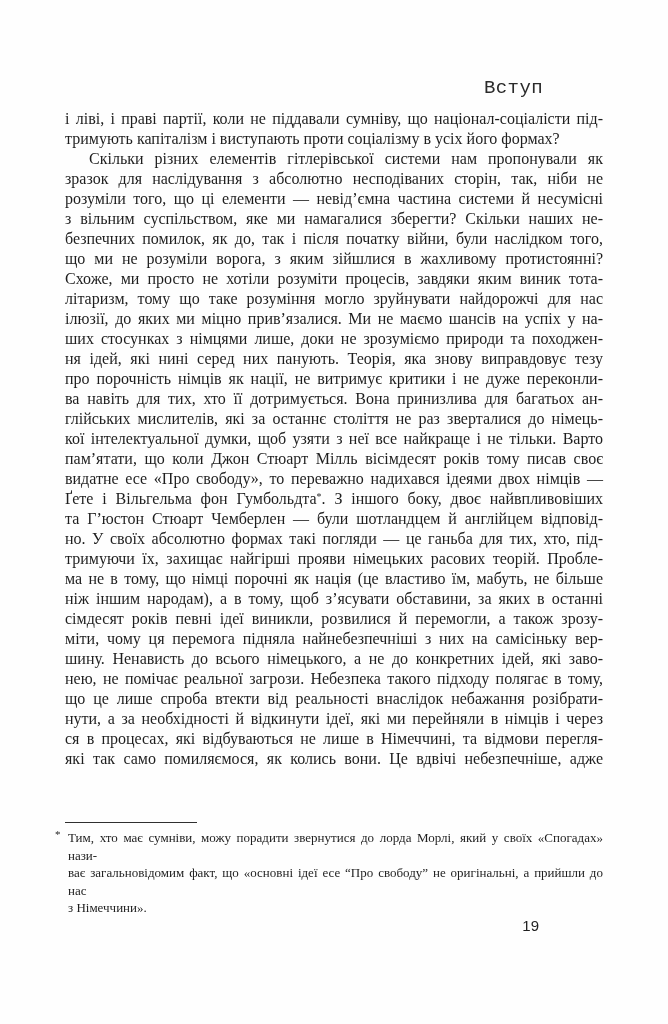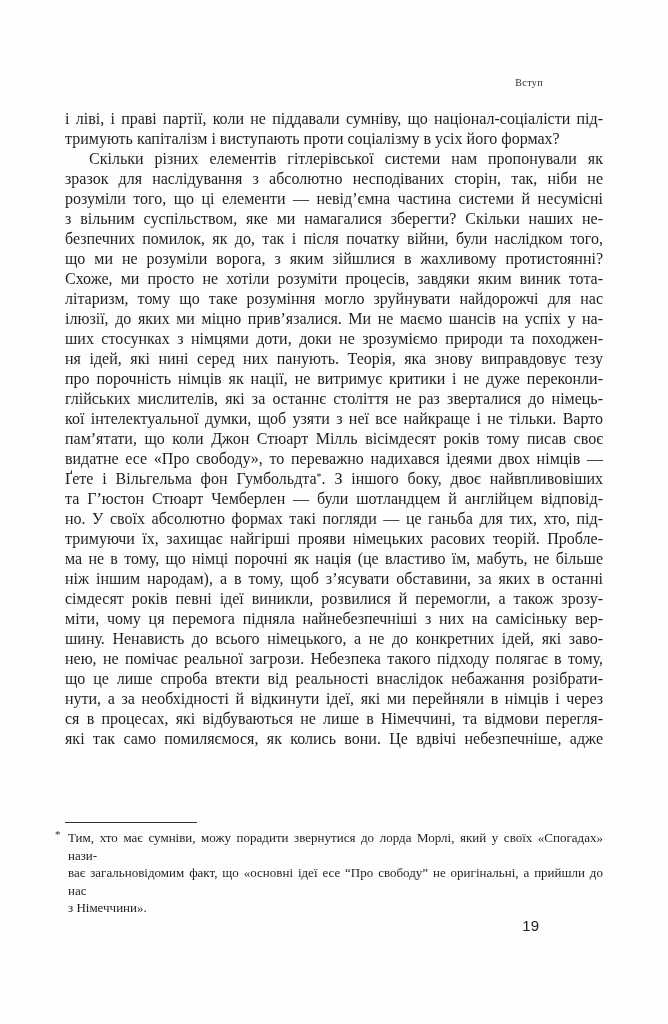--- a/index.html
+++ b/index.html
@@ -13,22 +13,22 @@
     height: 1024px;
     background: #fefefe;
     overflow: hidden;
     font-family: "Liberation Serif", serif;
     color: #1e1e1e;
   }
   .running-head {
     position: absolute;
     top: 77px;
     right: 125px;
-    font-family: Liberation Serif, serif;
-    font-size: 10px;
+    font-family: Liberation Mono, monospace;
+    font-size: 19px;
     letter-spacing: 0.4px;
     color: #2b2b2b;
     text-align: right;
   }
   .body-text {
     position: absolute;
     left: 65px;
     top: 109px;
     width: 538px;
     font-size: 16px;
@@ -104,23 +104,24 @@
     <div>
         <div class="line indented">Скільки різних елементів гітлерівської системи нам пропонували як</div>
         <div class="line">зразок для наслідування з абсолютно несподіваних сторін, так, ніби не</div>
         <div class="line">розуміли того, що ці елементи — невід’ємна частина системи й несумісні</div>
         <div class="line">з вільним суспільством, яке ми намагалися зберегти? Скільки наших не-</div>
         <div class="line">безпечних помилок, як до, так і після початку війни, були наслідком того,</div>
         <div class="line">що ми не розуміли ворога, з яким зійшлися в жахливому протистоянні?</div>
         <div class="line">Схоже, ми просто не хотіли розуміти процесів, завдяки яким виник тота-</div>
         <div class="line">літаризм, тому що таке розуміння могло зруйнувати найдорожчі для нас</div>
         <div class="line">ілюзії, до яких ми міцно прив’язалися. Ми не маємо шансів на успіх у на-</div>
-        <div class="line">ших стосунках з німцями доти, доки не зрозуміємо природи та походжен-</div>
+        <div class="line">ших стосунках з німцями лише, доки не зрозуміємо природи та походжен-</div>
         <div class="line">ня ідей, які нині серед них панують. Теорія, яка знову виправдовує тезу</div>
         <div class="line">про порочність німців як нації, не витримує критики і не дуже переконли-</div>
+        <div class="line">ва навіть для тих, хто її дотримується. Вона принизлива для багатьох ан-</div>
         <div class="line">глійських мислителів, які за останнє століття не раз зверталися до німець-</div>
         <div class="line">кої інтелектуальної думки, щоб узяти з неї все найкраще і не тільки. Варто</div>
         <div class="line">пам’ятати, що коли Джон Стюарт Мілль вісімдесят років тому писав своє</div>
         <div class="line">видатне есе «Про свободу», то переважно надихався ідеями двох німців —</div>
         <div class="line">Ґете і Вільгельма фон Гумбольдта<sup class="fn-ref">*</sup>. З іншого боку, двоє найвпливовіших</div>
         <div class="line">та Г’юстон Стюарт Чемберлен — були шотландцем й англійцем відповід-</div>
         <div class="line">но. У своїх абсолютно формах такі погляди — це ганьба для тих, хто, під-</div>
         <div class="line">тримуючи їх, захищає найгірші прояви німецьких расових теорій. Пробле-</div>
         <div class="line">ма не в тому, що німці порочні як нація (це властиво їм, мабуть, не більше</div>
         <div class="line">ніж іншим народам), а в тому, щоб з’ясувати обставини, за яких в останні</div>

